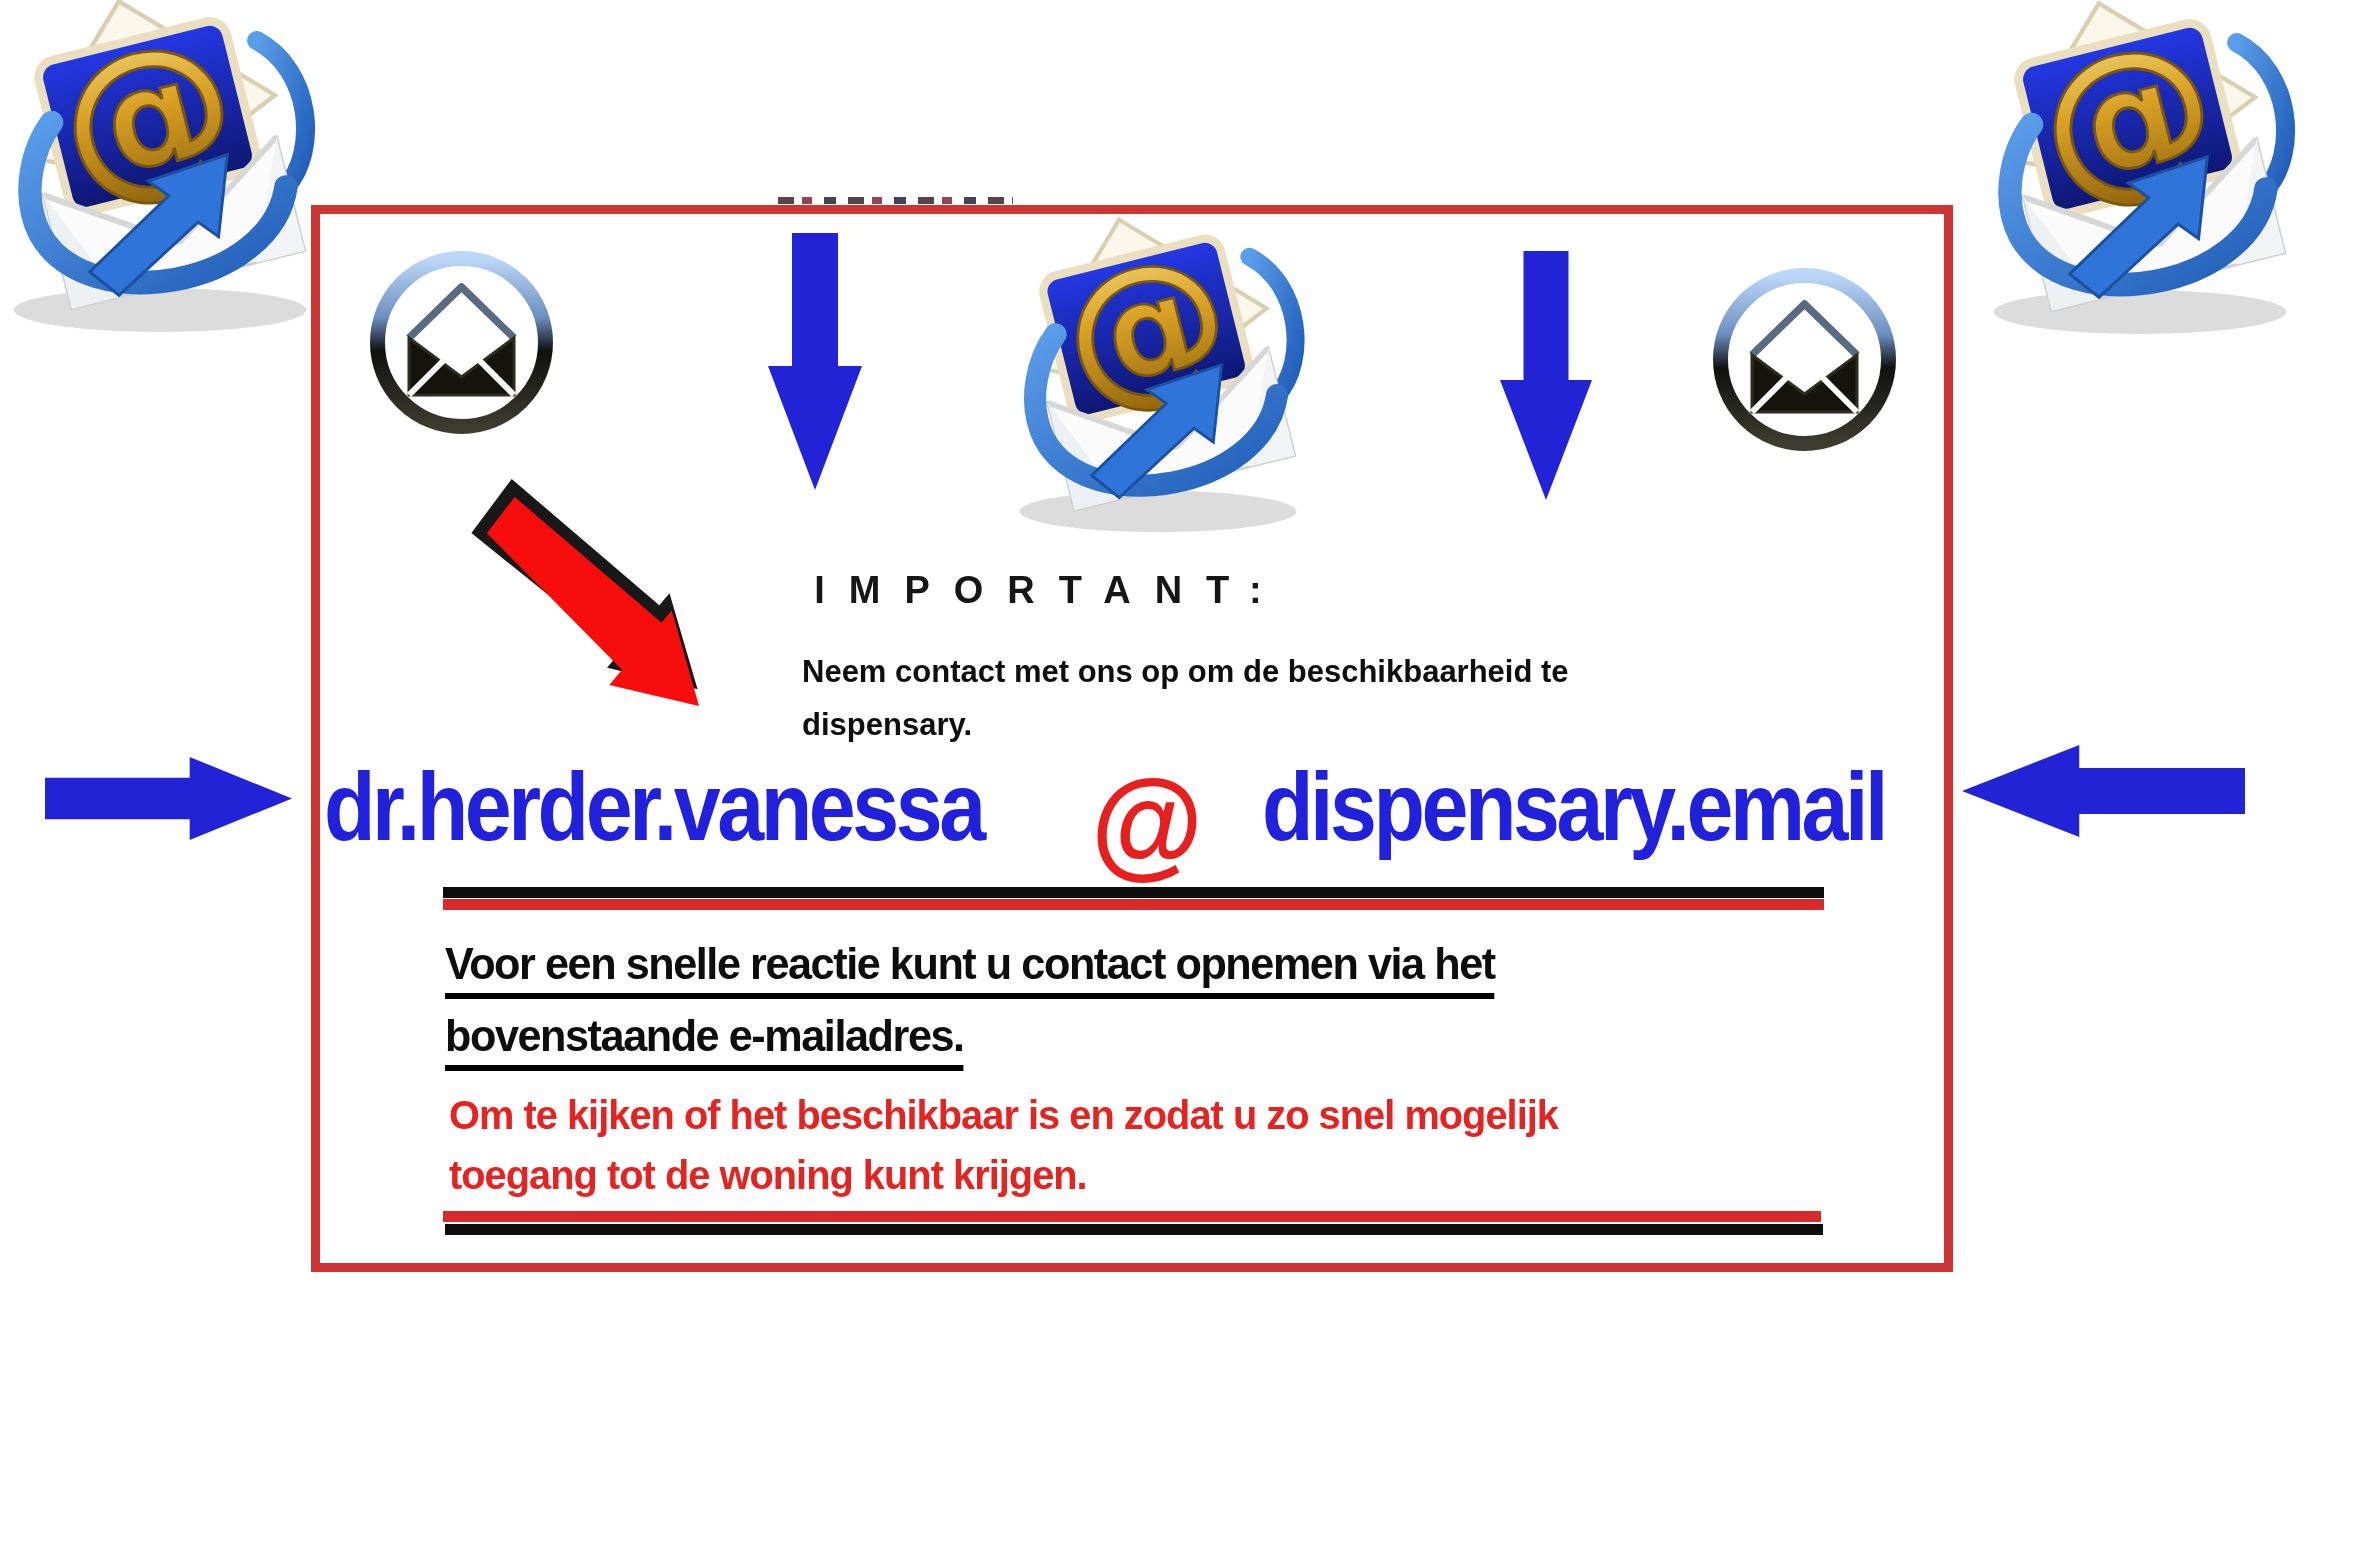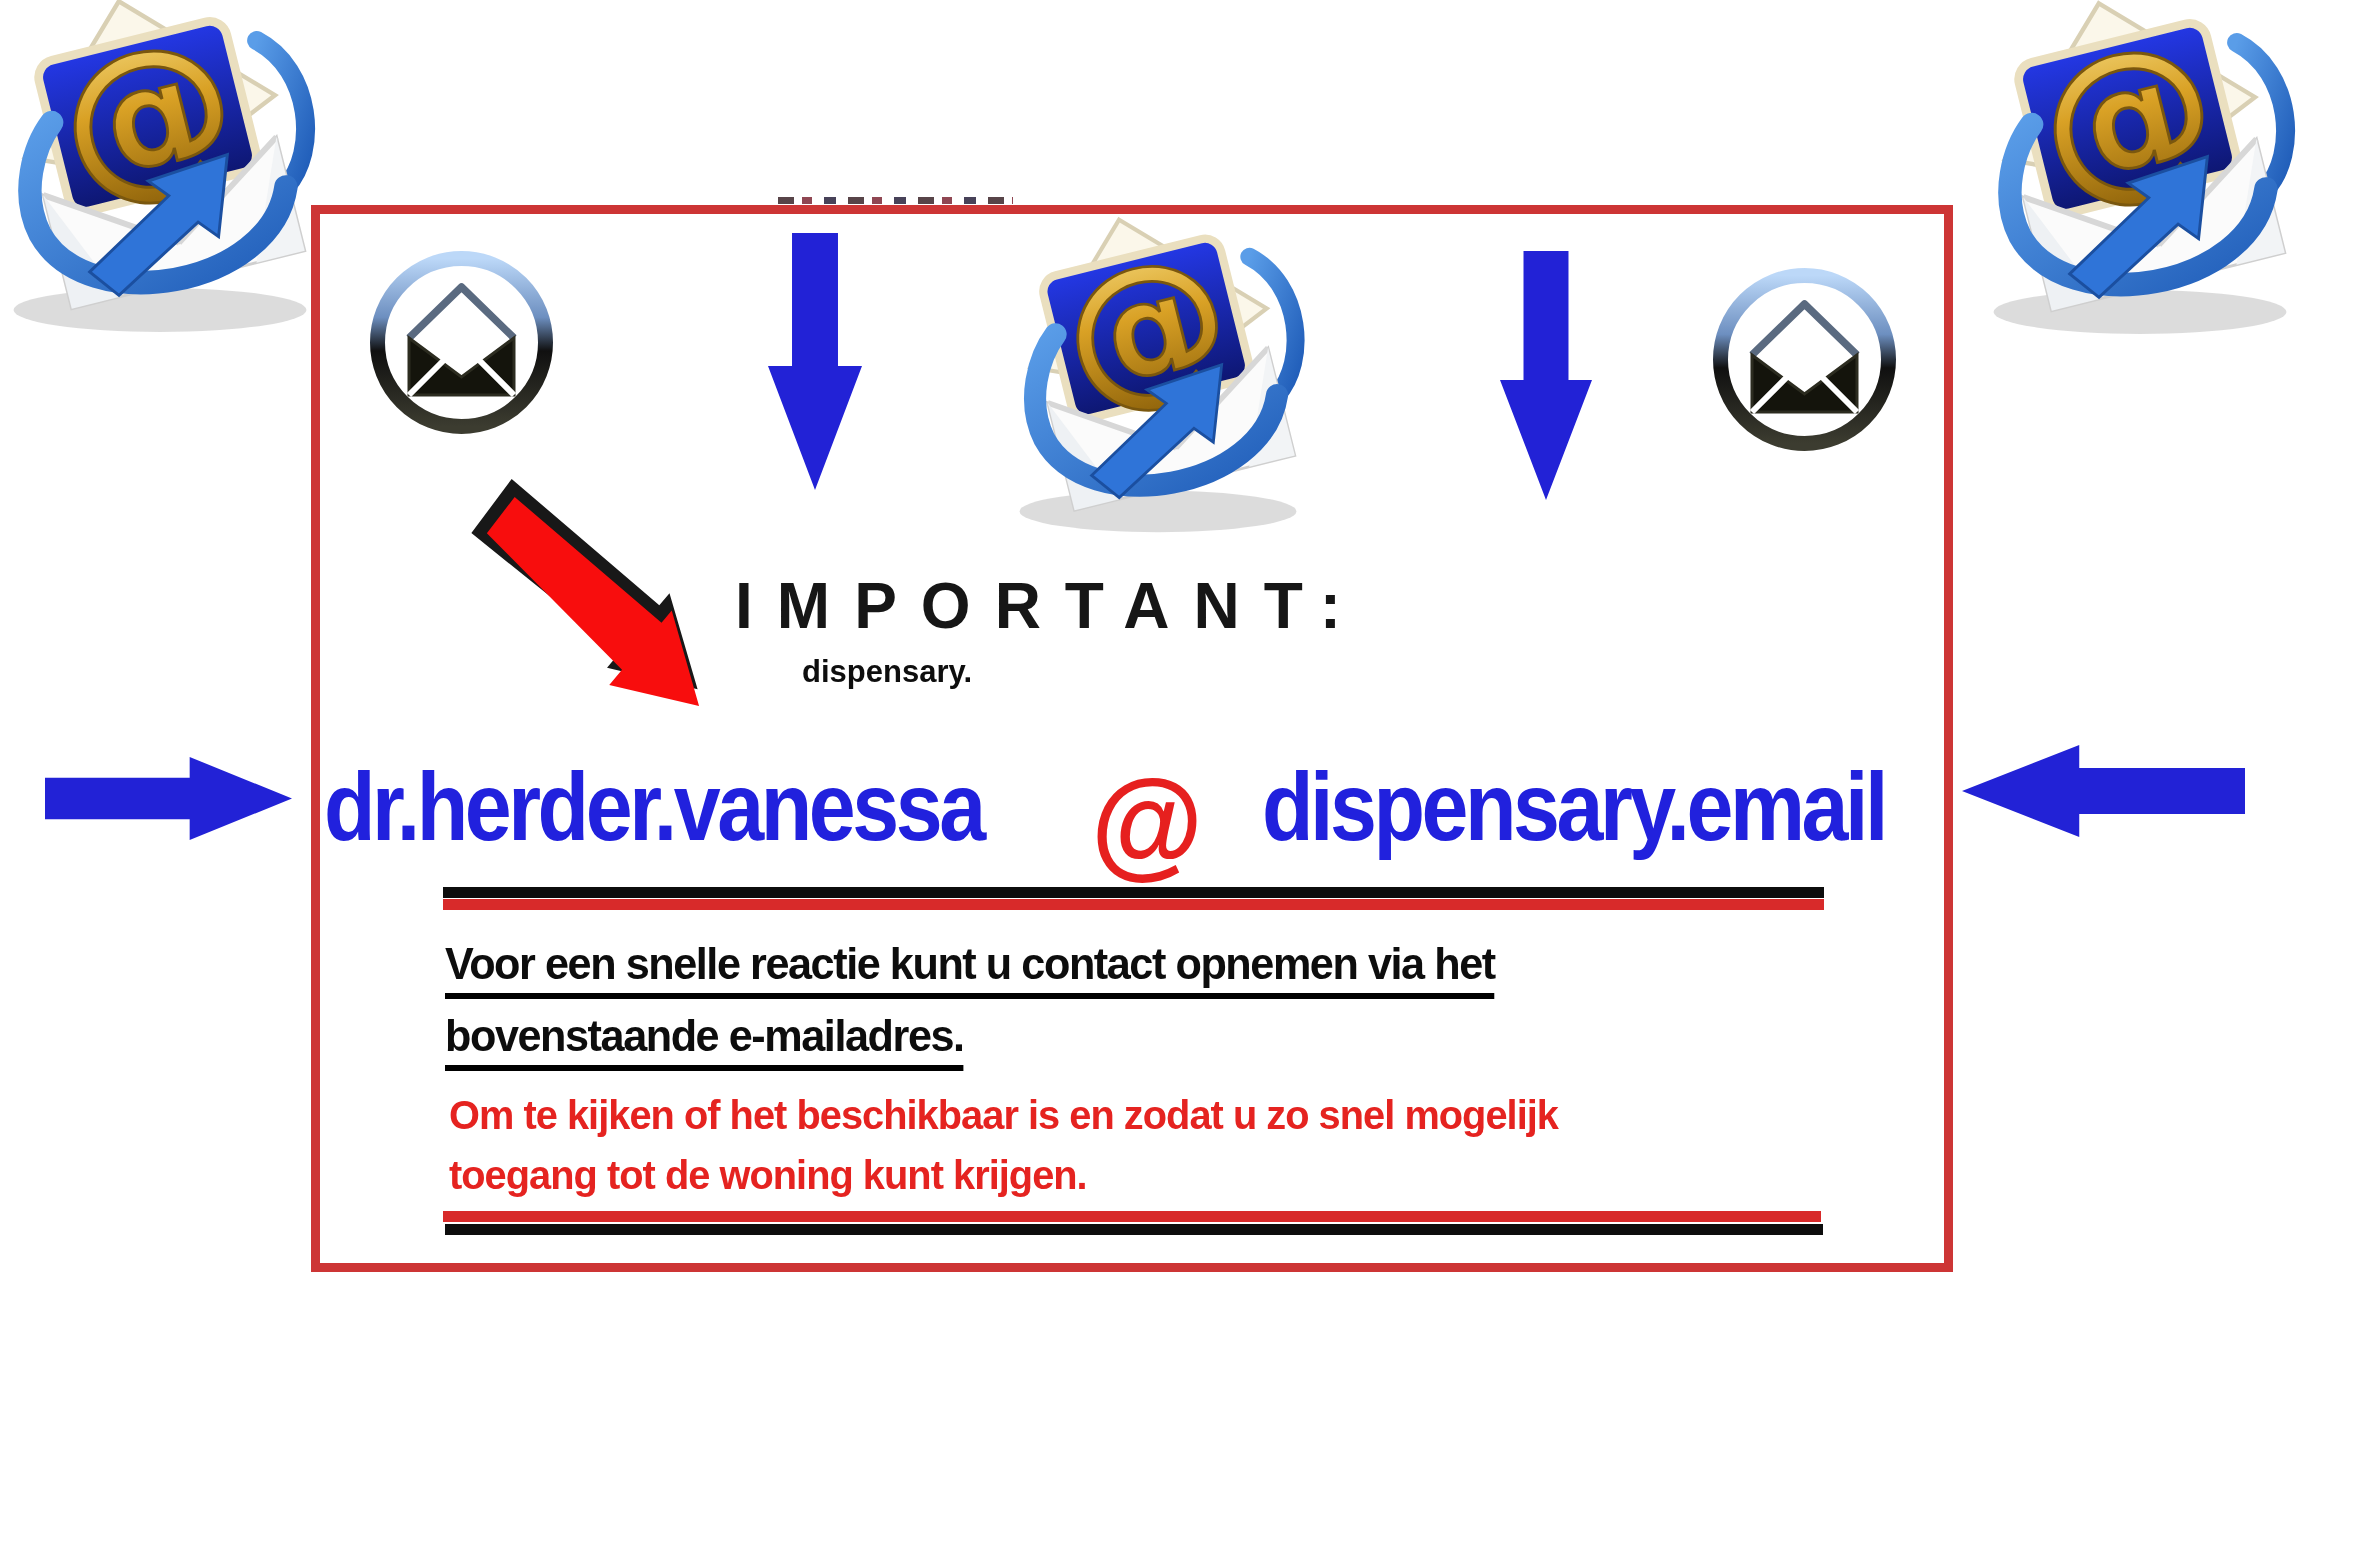--- a/index.html
+++ b/index.html
@@ -21,21 +21,21 @@
     background:repeating-linear-gradient(90deg,
       #3a2328 0 16px, rgba(0,0,0,0) 16px 24px,
       #7c2634 24px 34px, rgba(0,0,0,0) 34px 46px,
       #27203a 46px 58px, rgba(0,0,0,0) 58px 70px);
     opacity:.85;
   }
 
   
   .important{
     left:311px;top:569px;width:1478px;text-align:center;
-    font-size:64px;font-weight:900;letter-spacing:24px;color:#161616;
+    font-size:38px;font-weight:900;letter-spacing:24px;color:#161616;
   }
   
   .note{left:802px;top:645px;font-size:31px;line-height:53px;color:#0e0e0e;}
 
   
   .email-part{top:732px;font-size:97px;line-height:149px;color:#2121dd;
     letter-spacing:-4px;transform:scaleX(.87);transform-origin:left top;}
   .email-local{left:324px;}
   .email-domain{left:1262px;}
   .at-symbol{left:1091px;top:738px;font-size:121px;line-height:169px;color:#e6201f;
@@ -161,20 +161,21 @@
   </div>
 
   <div class="abs" style="left:476px;top:444px;width:308px;height:119px;transform:rotate(40deg);transform-origin:0 60px;">
     <svg width="308" height="119" viewBox="-20 -30 300 120">
         <use href="#redArrow"></use>
       </svg>
   </div>
 
   <div class="t important">IMPORTANT:</div>
   <div class="t note">
+    <div>Neem contact met ons op om de beschikbaarheid te</div>
     <div>dispensary.</div>
   </div>
 
   <div class="t email-part email-local">dr.herder.vanessa</div>
   <div class="t at-symbol">@</div>
   <div class="t email-part email-domain">dispensary.email</div>
 
   <div class="bar black" style="left:443px;top:887px;width:1381px;"></div>
   <div class="bar red" style="left:443px;top:899px;width:1381px;"></div>
 

